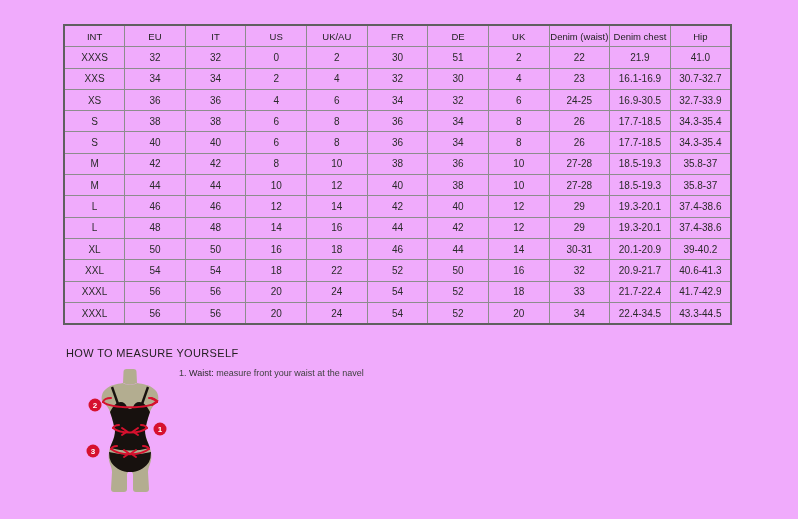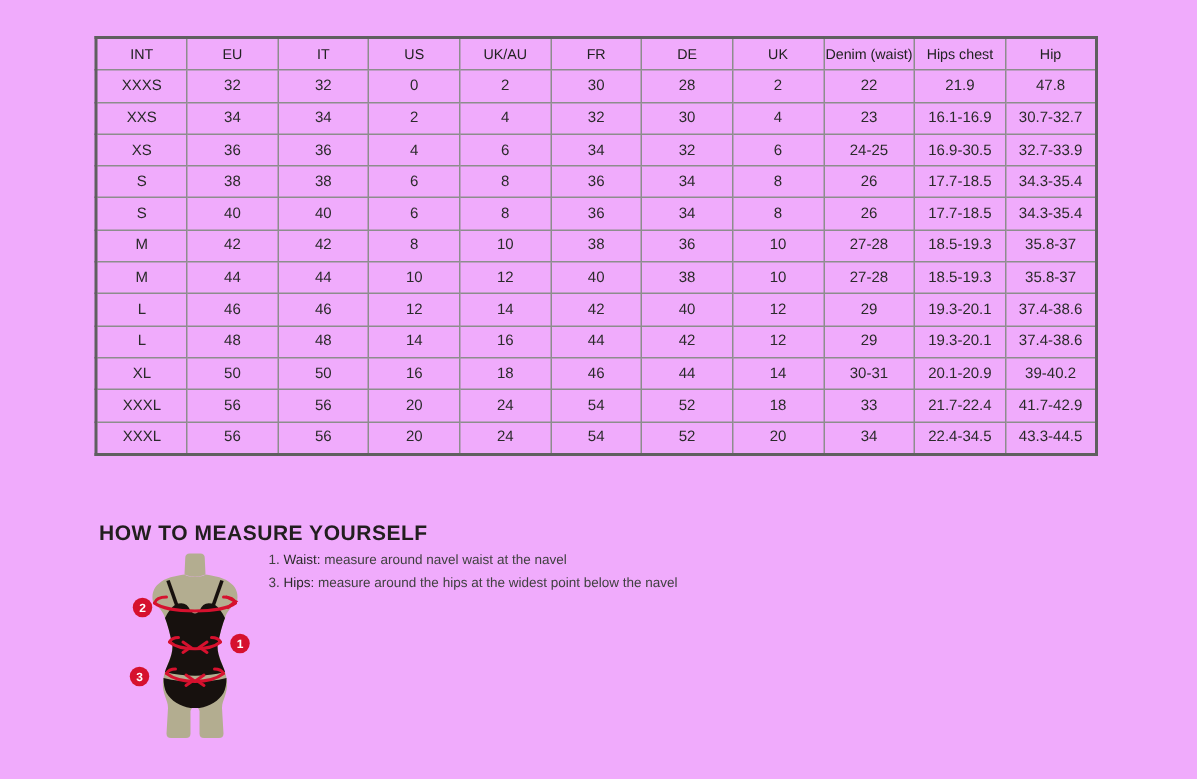--- a/index.html
+++ b/index.html
@@ -17,21 +17,21 @@
     border:1px solid #8d8d8d;
     height:20.3px; padding:0;
     text-align:center; vertical-align:middle;
     font-size:10px; font-weight:400; color:#2a2a2a;
     white-space:nowrap; overflow:hidden;
   }
   table.size-table th { font-size:9.5px; color:#222222; }
   
   .measure-heading {
     position:absolute; left:66px; top:347px; margin:0;
-    font-size:14px; font-weight:bold; letter-spacing:.35px;
+    font-size:11px; font-weight:normal; letter-spacing:.35px;
     color:#221e1f; text-transform:uppercase;
   }
   .mannequin { position:absolute; left:80px; top:366px; }
   ol.steps {
     position:absolute; left:179px; top:368px; margin:0; padding:0;
     list-style:none; font-size:9px; color:#404040;
   }
   ol.steps li { height:15.4px; line-height:11px; }
   ol.steps .term { font-weight:normal; color:#2b2b2b; }
 </style>
@@ -45,37 +45,37 @@
       <tr>
           <th>INT</th>
           <th>EU</th>
           <th>IT</th>
           <th>US</th>
           <th>UK/AU</th>
           <th>FR</th>
           <th>DE</th>
           <th>UK</th>
           <th>Denim (waist)</th>
-          <th>Hips chest</th>
+          <th>Denim chest</th>
           <th>Hip</th>
         </tr>
     </thead>
     <tbody>
         <tr>
           <td>XXXS</td>
           <td>32</td>
           <td>32</td>
           <td>0</td>
           <td>2</td>
           <td>30</td>
-          <td>28</td>
+          <td>51</td>
           <td>2</td>
           <td>22</td>
           <td>21.9</td>
-          <td>47.8</td>
+          <td>41.0</td>
         </tr>
         <tr>
           <td>XXS</td>
           <td>34</td>
           <td>34</td>
           <td>2</td>
           <td>4</td>
           <td>32</td>
           <td>30</td>
           <td>4</td>
@@ -181,20 +181,33 @@
           <td>16</td>
           <td>18</td>
           <td>46</td>
           <td>44</td>
           <td>14</td>
           <td>30-31</td>
           <td>20.1-20.9</td>
           <td>39-40.2</td>
         </tr>
         <tr>
+          <td>XXL</td>
+          <td>54</td>
+          <td>54</td>
+          <td>18</td>
+          <td>22</td>
+          <td>52</td>
+          <td>50</td>
+          <td>16</td>
+          <td>32</td>
+          <td>20.9-21.7</td>
+          <td>40.6-41.3</td>
+        </tr>
+        <tr>
           <td>XXXL</td>
           <td>56</td>
           <td>56</td>
           <td>20</td>
           <td>24</td>
           <td>54</td>
           <td>52</td>
           <td>18</td>
           <td>33</td>
           <td>21.7-22.4</td>
@@ -272,18 +285,17 @@
         <circle cx="80" cy="63" r="6.5" fill="#d6112e"></circle>
         <text x="80" y="66" text-anchor="middle" font-size="8" font-weight="bold" fill="#ffffff">1</text>
       </g>
       <g>
         <circle cx="13" cy="85" r="6.5" fill="#d6112e"></circle>
         <text x="13" y="88" text-anchor="middle" font-size="8" font-weight="bold" fill="#ffffff">3</text>
       </g>
     </svg>
 
     <ol class="steps">
-        <li><span>1. </span><span class="term">Waist:</span><span> measure around navel waist at the navel</span></li>
-        <li><span>3. </span><span class="term">Hips:</span><span> measure around the hips at the widest point below the navel</span></li>
+        <li><span>1. </span><span class="term">Waist:</span><span> measure front your waist at the navel</span></li>
       </ol>
   </div>
 
 </div>
 
 </body></html>

